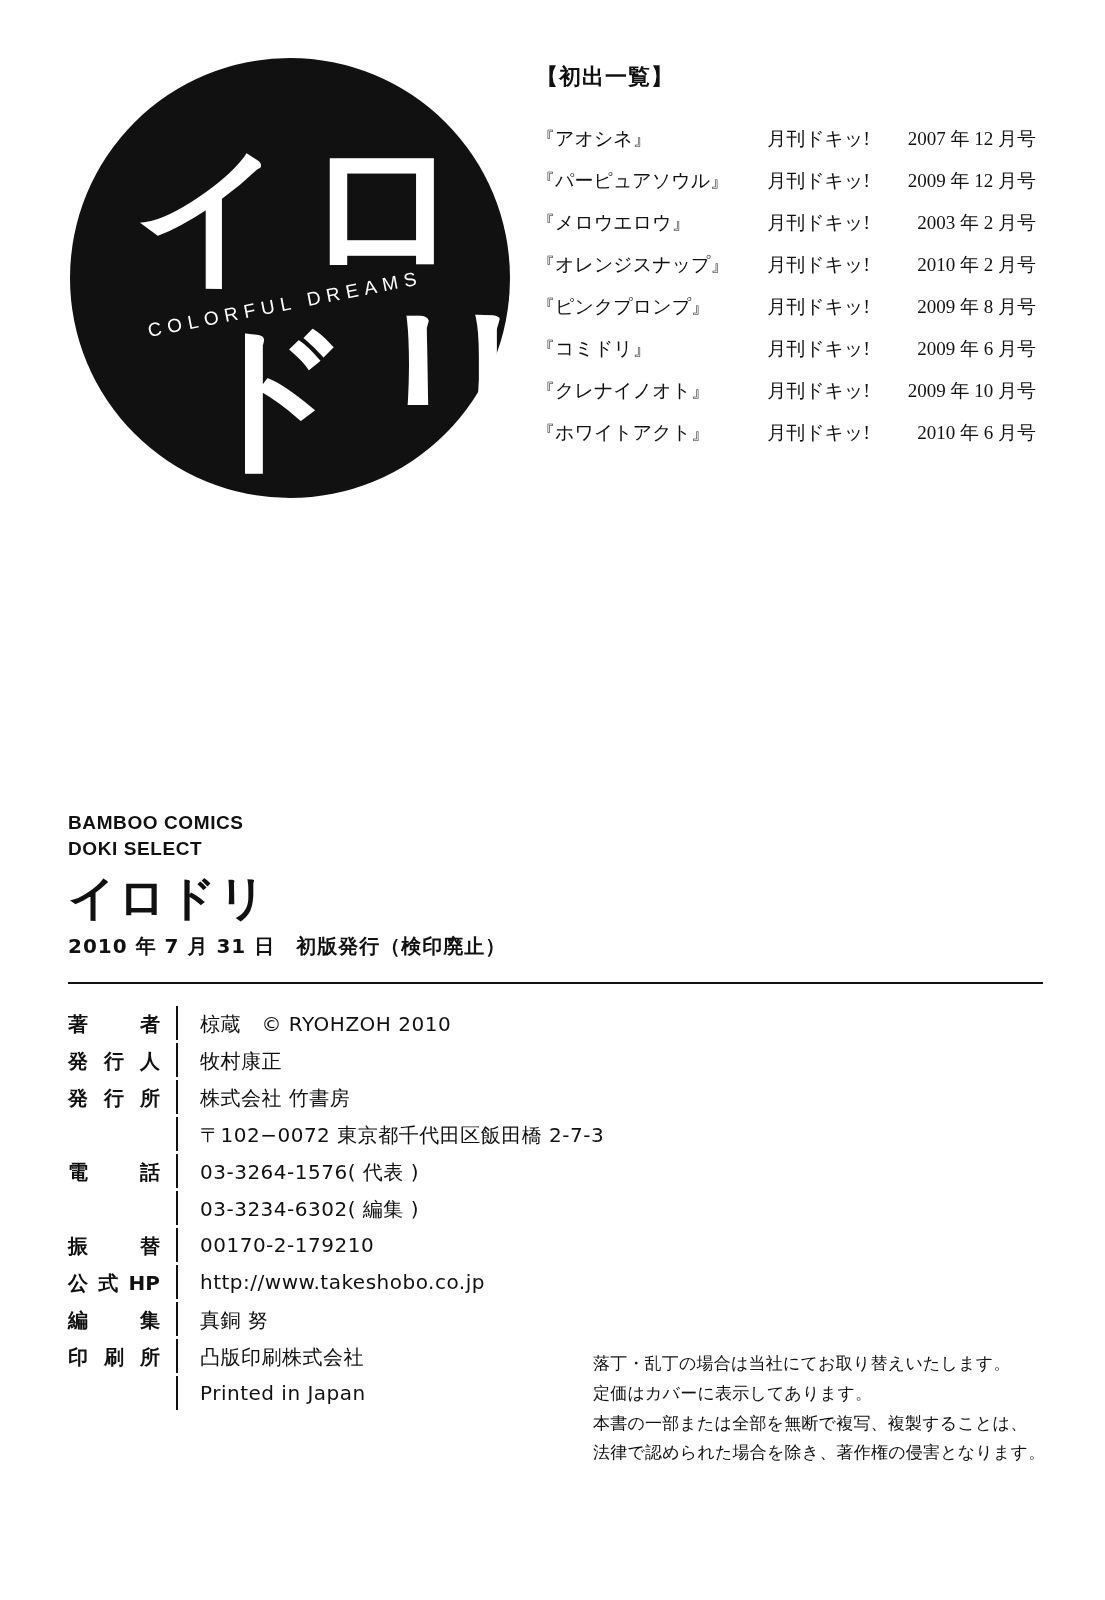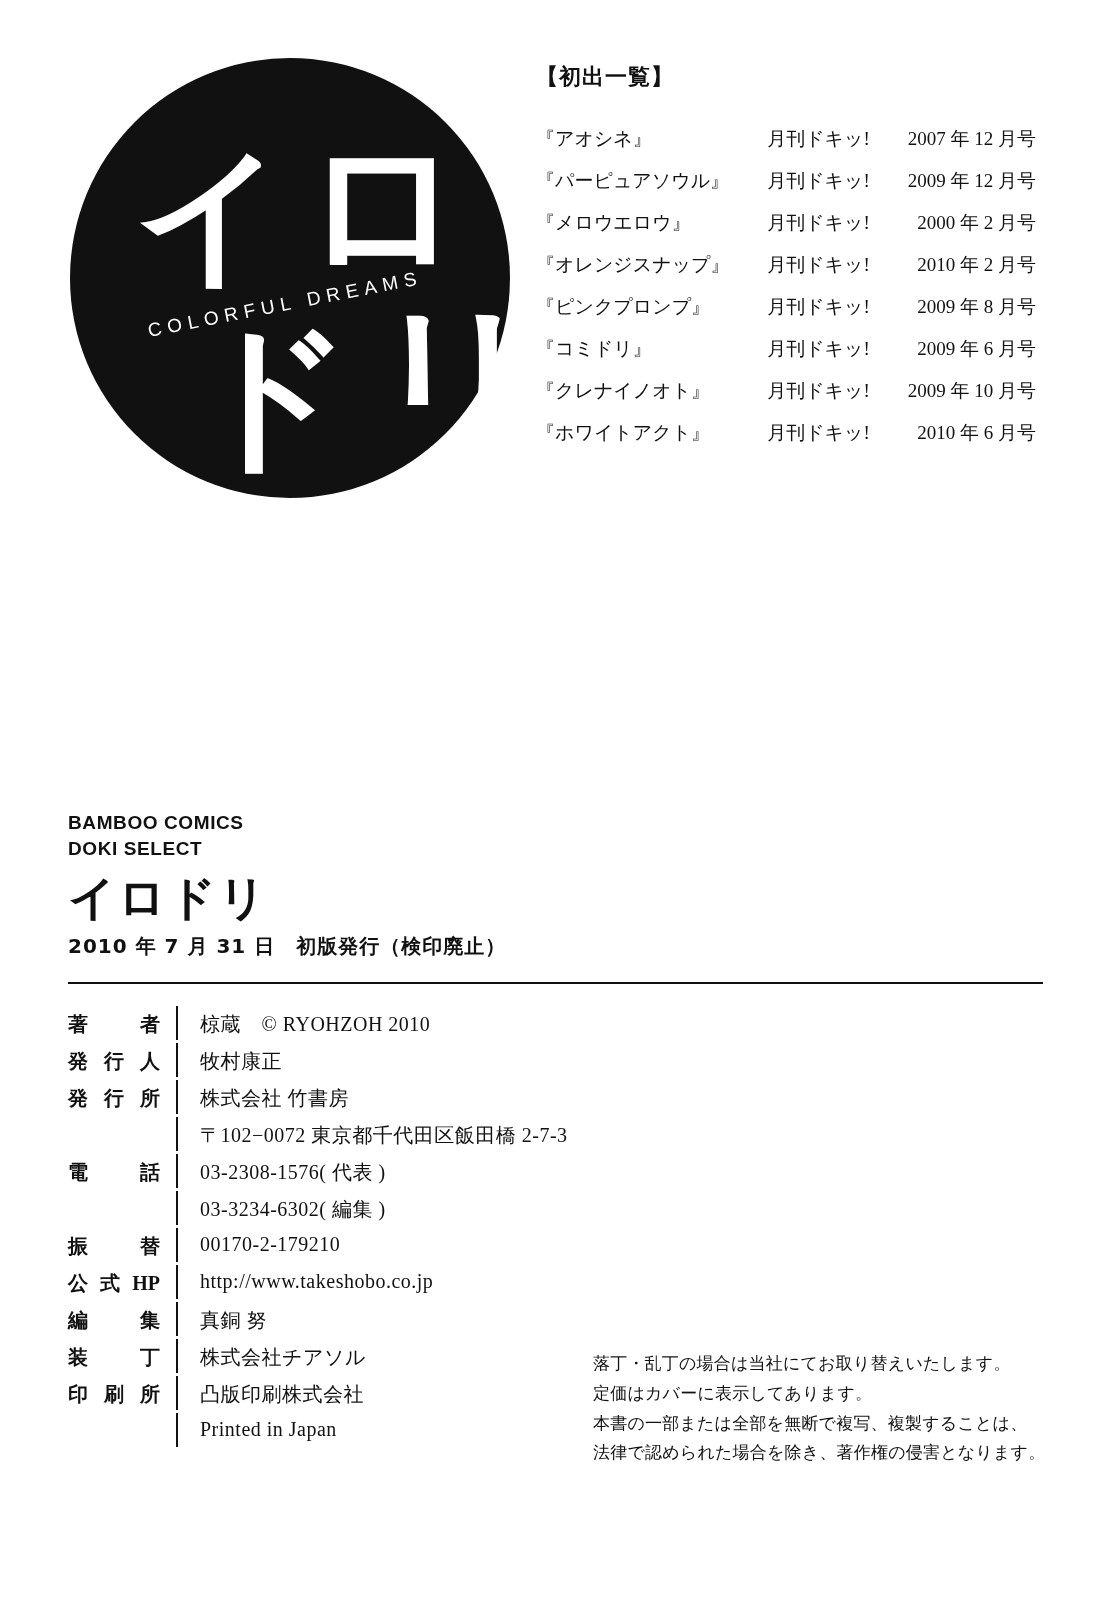--- a/index.html
+++ b/index.html
@@ -126,21 +126,20 @@
 
   .info-table {
     margin-top: 22px;
     border-collapse: collapse;
     font-family: "DejaVu Sans", sans-serif;
     font-size: 20px;
   }
   .info-table td {
     vertical-align: top;
     padding: 5px 0;
-    font-family: Liberation Serif, serif;
   }
   .lbl {
     width: 92px;
     text-align: justify;
     text-align-last: justify;
     font-weight: 700;
     padding-right: 16px !important;
     letter-spacing: 0;
     white-space: nowrap;
   }
@@ -192,21 +191,21 @@
           <td class="fr-issue-col">2007 年 12 月号</td>
         </tr>
         <tr>
           <td class="fr-title-col">『パーピュアソウル』</td>
           <td class="fr-mag-col">月刊ドキッ!</td>
           <td class="fr-issue-col">2009 年 12 月号</td>
         </tr>
         <tr>
           <td class="fr-title-col">『メロウエロウ』</td>
           <td class="fr-mag-col">月刊ドキッ!</td>
-          <td class="fr-issue-col">2000 年 2 月号</td>
+          <td class="fr-issue-col">2003 年 2 月号</td>
         </tr>
         <tr>
           <td class="fr-title-col">『オレンジスナップ』</td>
           <td class="fr-mag-col">月刊ドキッ!</td>
           <td class="fr-issue-col">2010 年 2 月号</td>
         </tr>
         <tr>
           <td class="fr-title-col">『ピンクプロンプ』</td>
           <td class="fr-mag-col">月刊ドキッ!</td>
           <td class="fr-issue-col">2009 年 8 月号</td>
@@ -264,21 +263,21 @@
           <td class="sep-col">
             <div class="sep-bar"></div>
           </td>
           <td class="val">〒102−0072 東京都千代田区飯田橋 2-7-3</td>
         </tr>
         <tr>
           <td class="lbl">電　話</td>
           <td class="sep-col">
             <div class="sep-bar"></div>
           </td>
-          <td class="val">03-2308-1576( 代表 )</td>
+          <td class="val">03-3264-1576( 代表 )</td>
         </tr>
         <tr>
           <td class="lbl"></td>
           <td class="sep-col">
             <div class="sep-bar"></div>
           </td>
           <td class="val">03-3234-6302( 編集 )</td>
         </tr>
         <tr>
           <td class="lbl">振　替</td>
@@ -293,27 +292,20 @@
             <div class="sep-bar"></div>
           </td>
           <td class="val">http://www.takeshobo.co.jp</td>
         </tr>
         <tr>
           <td class="lbl">編　集</td>
           <td class="sep-col">
             <div class="sep-bar"></div>
           </td>
           <td class="val">真銅 努</td>
-        </tr>
-        <tr>
-          <td class="lbl">装　丁</td>
-          <td class="sep-col">
-            <div class="sep-bar"></div>
-          </td>
-          <td class="val">株式会社チアソル</td>
         </tr>
         <tr>
           <td class="lbl">印刷所</td>
           <td class="sep-col">
             <div class="sep-bar"></div>
           </td>
           <td class="val">凸版印刷株式会社</td>
         </tr>
         <tr>
           <td class="lbl"></td>

